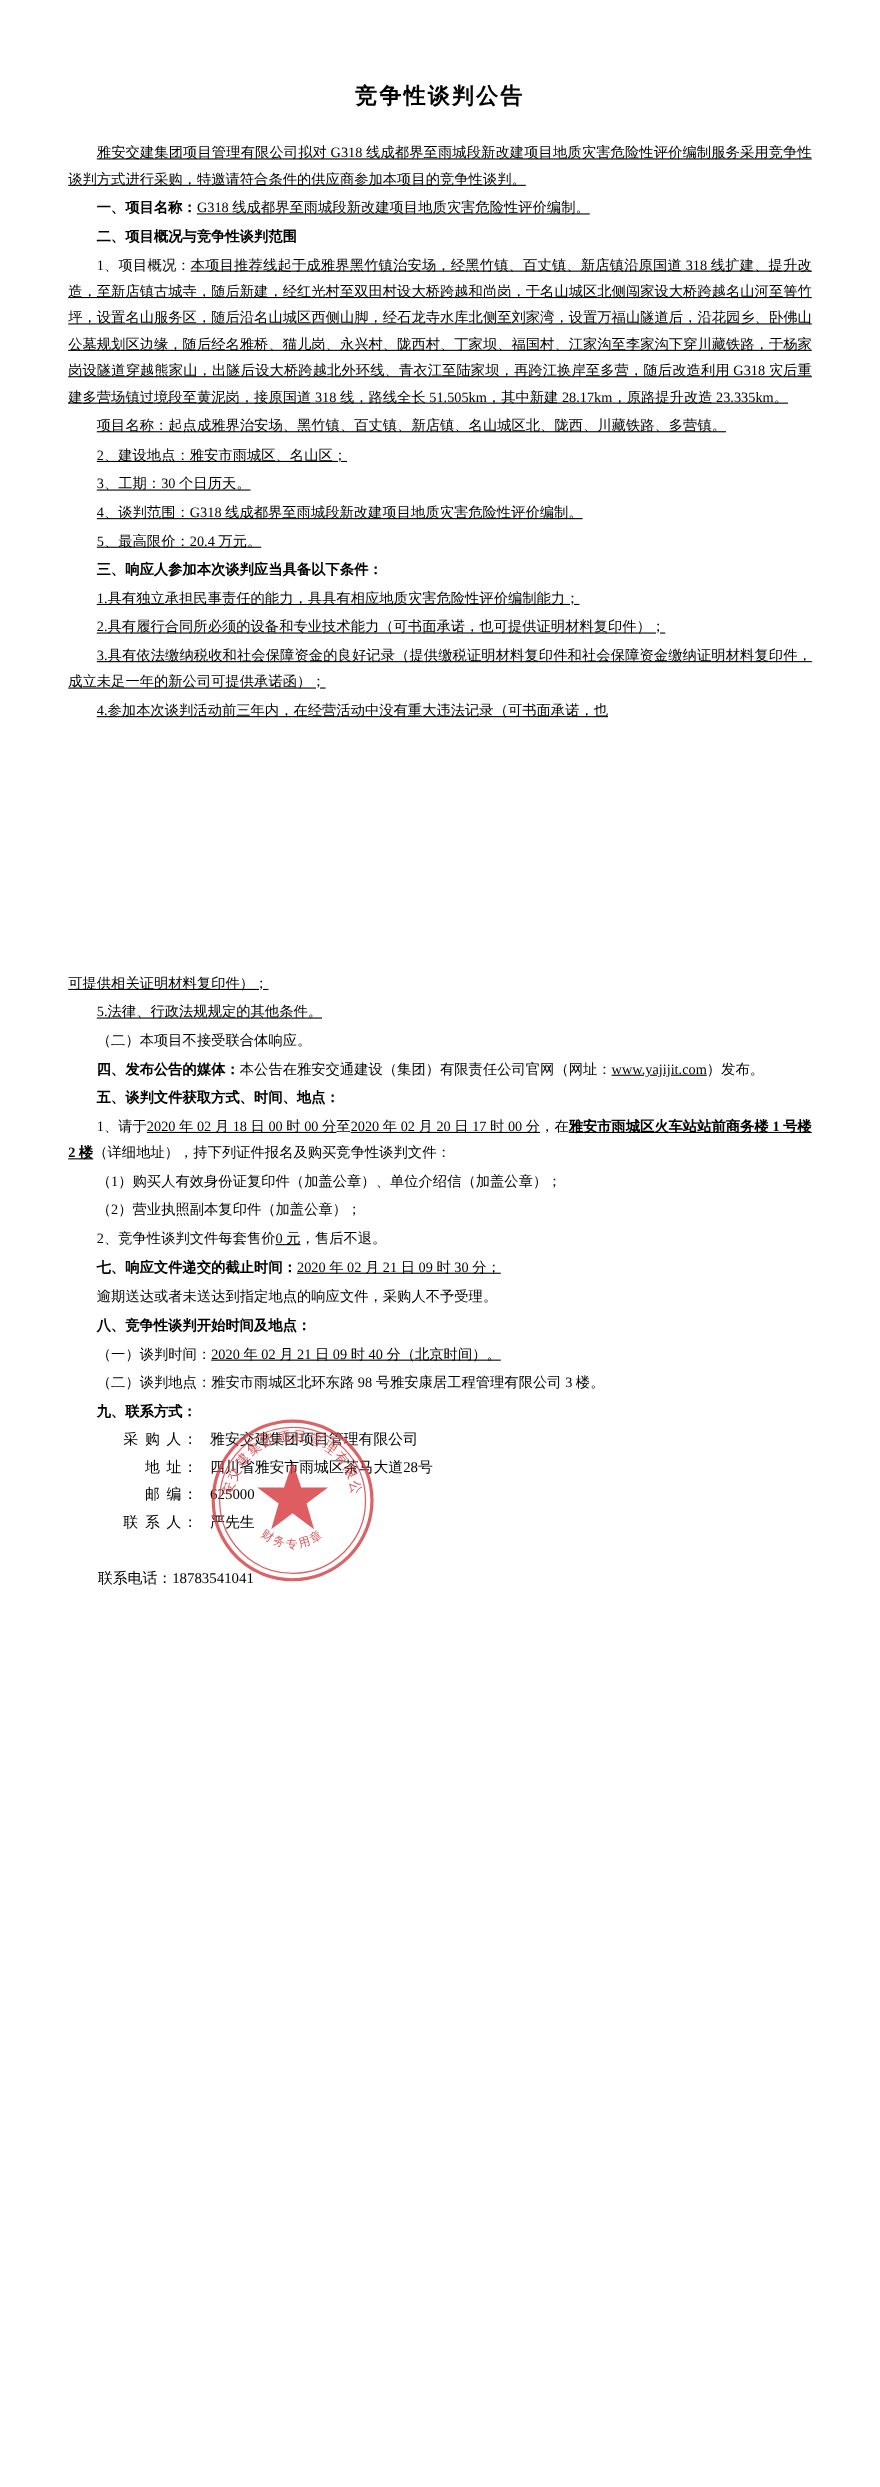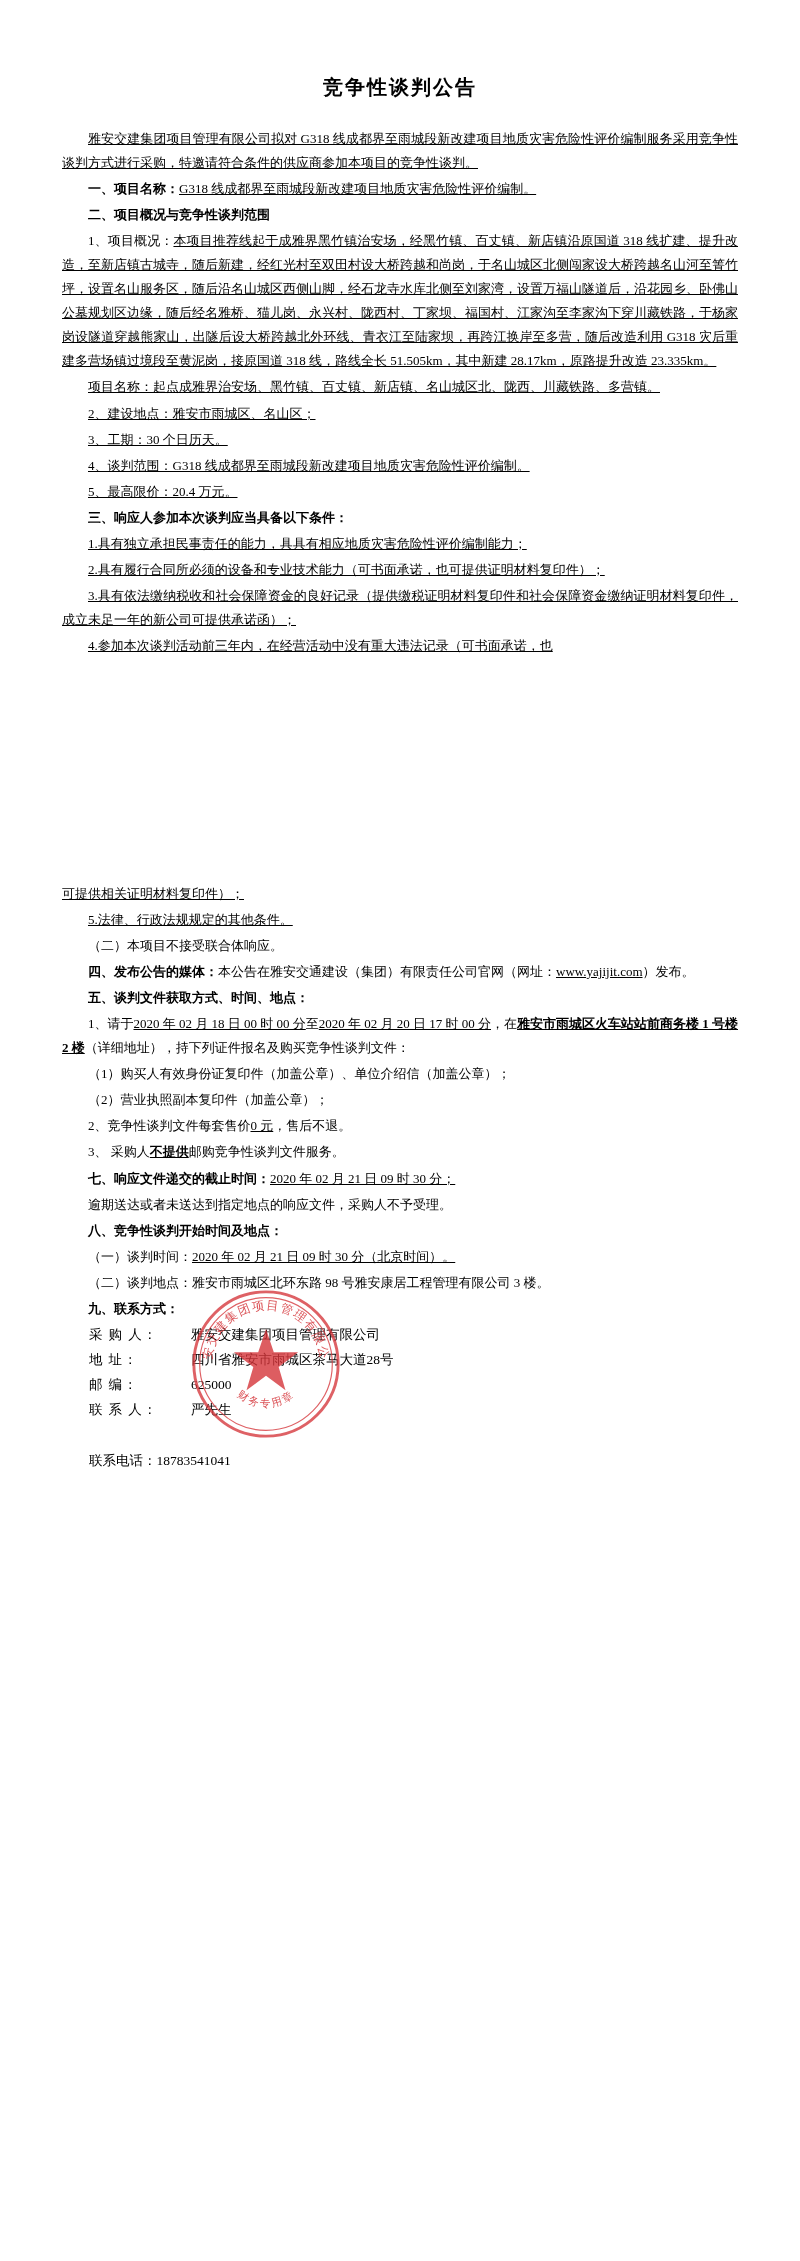--- a/index.html
+++ b/index.html
@@ -57,20 +57,21 @@
     line-height: 1.85;
   }
   .contact-table td {
     padding: 0 0 0 0;
     vertical-align: top;
     white-space: nowrap;
   }
   .contact-table td.label {
     width: 92px;
     letter-spacing: 0.5em;
+    text-align: right;
   }
   .contact-table td.label.tight { letter-spacing: 0.1em; }
   .contact-table td.value { padding-left: 10px; }
   .phone-line {
     font-size: 13.5px;
     line-height: 1.85;
     margin-left: 2em;
     margin-top: 26px;
   }
 </style>
@@ -122,30 +123,29 @@
   <p class="para"><span class="b">五、谈判文件获取方式、时间、地点：</span></p>
 
   <p class="para"><span>1、请于</span><span class="u">2020 年 02 月 18 日 00 时 00 分</span><span>至</span><span class="u">2020 年 02 月 20 日 17 时 00 分</span><span>，在</span><span class="bu">雅安市雨城区火车站站前商务楼 1 号楼 2 楼</span><span>（详细地址），持下列证件报名及购买竞争性谈判文件：</span></p>
 
   <p class="para"><span>（1）购买人有效身份证复印件（加盖公章）、单位介绍信（加盖公章）；</span></p>
 
   <p class="para"><span>（2）营业执照副本复印件（加盖公章）；</span></p>
 
   <p class="para"><span>2、竞争性谈判文件每套售价</span><span class="u">0 元</span><span>，售后不退。</span></p>
 
-  <p class="para"><span>3、 采购人</span><span class="bu">不提供</span><span>邮购竞争性谈判文件服务。</span></p>
 
   <p class="para"><span class="b">七、响应文件递交的截止时间：</span><span class="u">2020 年 02 月 21 日 09 时 30 分；</span></p>
 
 
   <p class="para"><span>逾期送达或者未送达到指定地点的响应文件，采购人不予受理。</span></p>
 
   <p class="para"><span class="b">八、竞争性谈判开始时间及地点：</span></p>
 
-  <p class="para"><span>（一）谈判时间：</span><span class="u">2020 年 02 月 21 日 09 时 30 分（北京时间）。</span></p>
+  <p class="para"><span>（一）谈判时间：</span><span class="u">2020 年 02 月 21 日 09 时 40 分（北京时间）。</span></p>
 
   <p class="para"><span>（二）谈判地点：雅安市雨城区北环东路 98 号雅安康居工程管理有限公司 3 楼。</span></p>
 
   <p class="para"><span class="b">九、联系方式：</span></p>
 
   <table class="contact-table">
     <tbody>
         <tr>
       <td class="label tight">采 购 人：</td>
       <td class="value">雅安交建集团项目管理有限公司</td>

